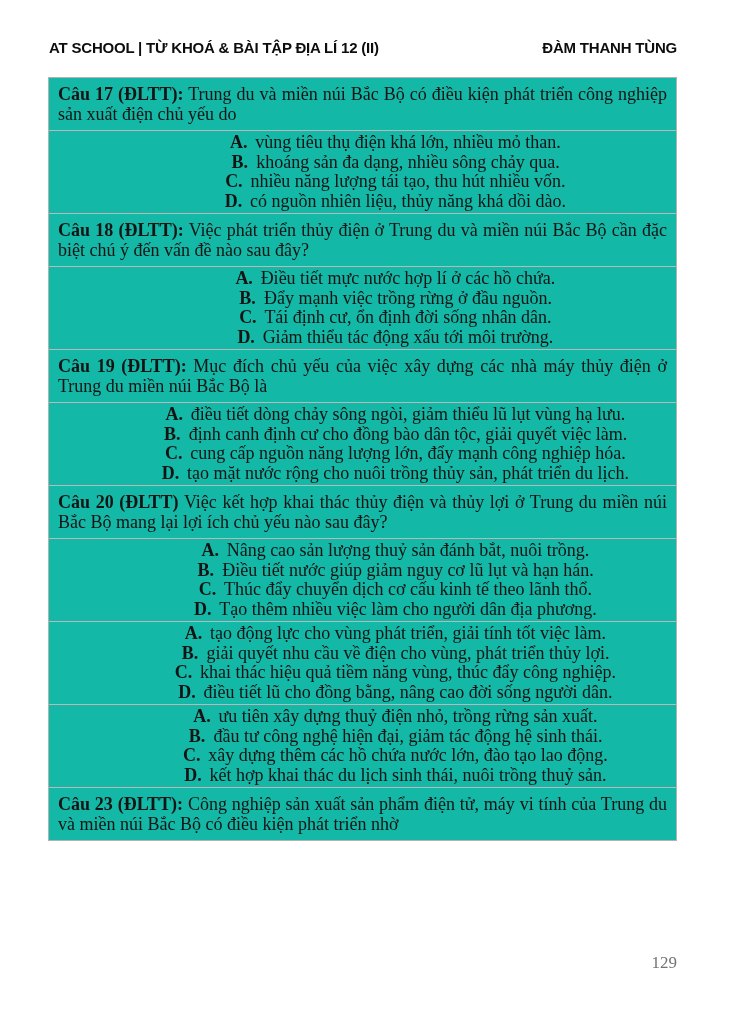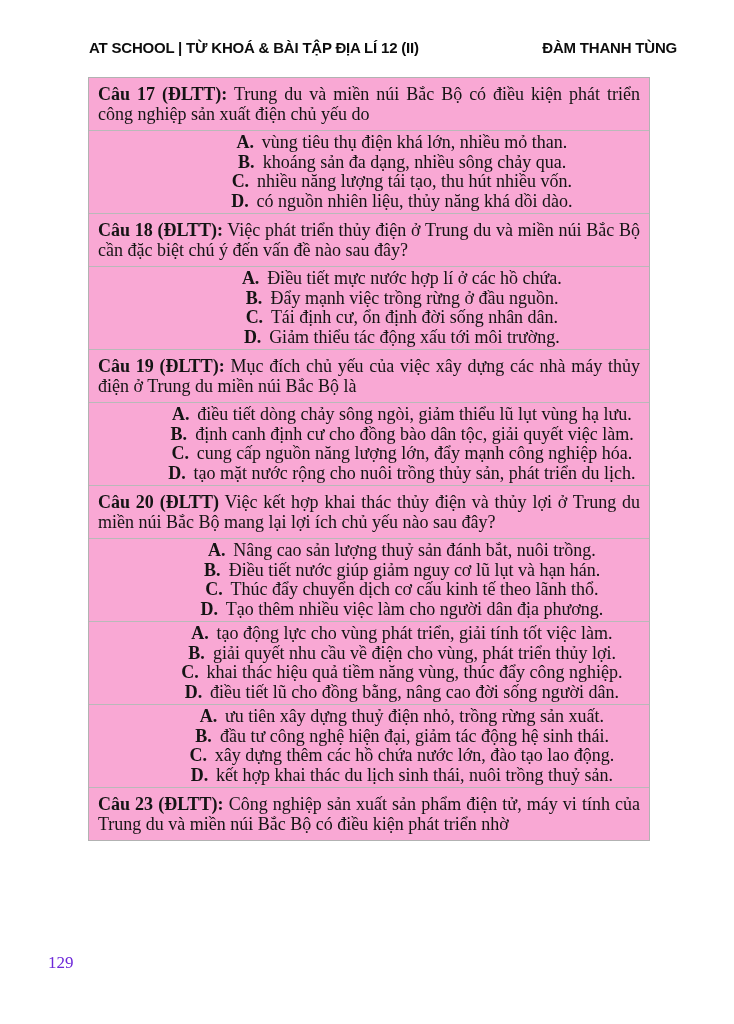--- a/index.html
+++ b/index.html
@@ -10,44 +10,43 @@
     -webkit-font-smoothing:antialiased;
   }
   .page { position:relative; width:734px; height:1024px; overflow:hidden; }
 
   .header {
     position:absolute; left:49px; right:57px; top:39px;
     display:flex; justify-content:space-between; align-items:baseline;
     font-family:"Liberation Sans","DejaVu Sans",sans-serif;
     font-weight:700; font-size:15px; letter-spacing:-0.2px; color:#0d0d0d;
     white-space:nowrap;
-    margin-left:40px;
   }
 
   .qtable {
-    position:absolute; left:48px; top:77px; width:562px;
-    border:1px solid #b2b2b2; box-sizing:border-box; background:#f9a8d4;margin-left:40px;
+    position:absolute; left:48px; top:77px; width:629px;
+    border:1px solid #b2b2b2; box-sizing:border-box; background:#14b8a6;
   }
   .row { border-bottom:1px solid #b9b9b9; }
   .row:last-child { border-bottom:none; }
 
   .stem {
     padding:6px 9px 6px 9px;
     font-size:18px; line-height:20px;
     text-align:justify;
   }
   .qlabel { font-weight:700; }
 
   .opts { padding:2px 9px 2px 67px;text-align:center; }
   .opt { font-size:18px; line-height:19.5px; white-space:nowrap; }
   .letter { display:inline-block; width:33px; font-weight:700; }
 
   .pagenum {
     position:absolute; top:953px; left:48px; width:629px;
-    text-align:left; font-size:17px; color:#6d28d9;
+    text-align:right; font-size:17px; color:#737373;
   }
 </style>
 </head>
 <body>
 
 <div class="page">
 
   <div class="header">
     <span>AT SCHOOL | TỪ KHOÁ &amp; BÀI TẬP ĐỊA LÍ 12 (II)</span>
     <span>ĐÀM THANH TÙNG</span>

